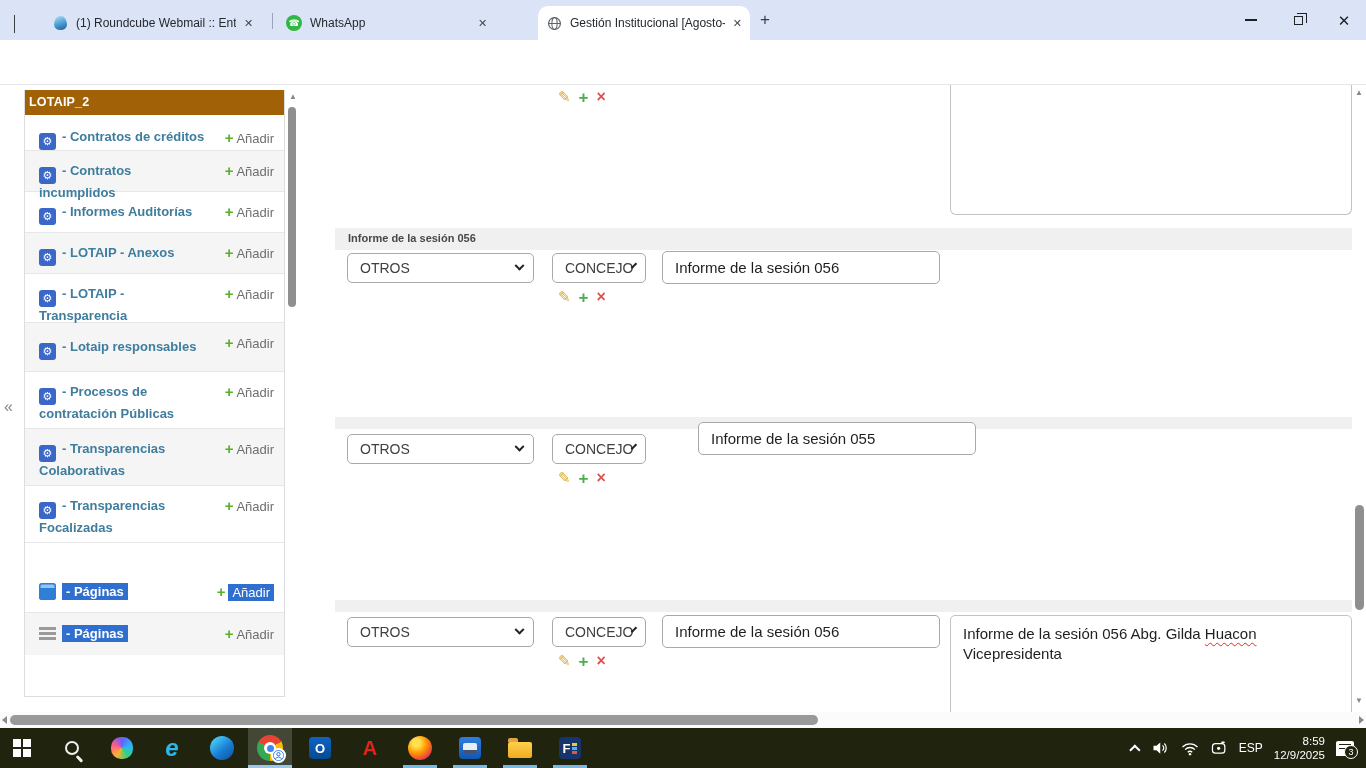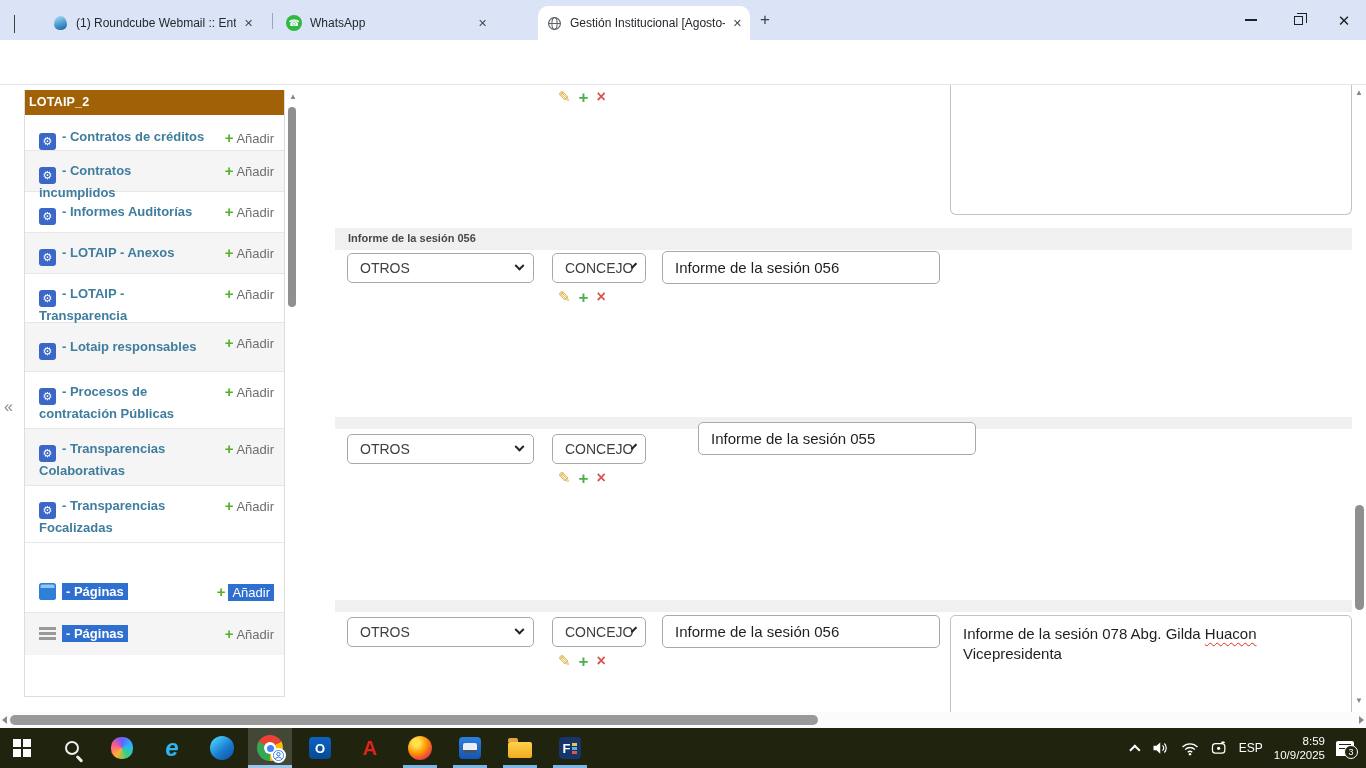--- a/index.html
+++ b/index.html
@@ -316,21 +316,21 @@
         <span>OTROS</span>
         <span class="chev"></span>
       </div>
     <div class="abs sel" style="left:552px;top:532px;width:94px;">
         <span>CONCEJO</span>
         <span class="chev"></span>
       </div>
     <div class="abs" style="left:662px;top:530px;width:278px;">
       <input class="txtin" value="Informe de la sesión 056" style="">
     </div>
-    <div class="abs txtarea" style="left:950px;top:530px;width:402px;height:120px;"><span>Informe de la sesión 078 Abg. Gilda </span><span class="misspell">Huacon</span><span> Vicepresidenta</span></div>
+    <div class="abs txtarea" style="left:950px;top:530px;width:402px;height:120px;"><span>Informe de la sesión 056 Abg. Gilda </span><span class="misspell">Huacon</span><span> Vicepresidenta</span></div>
     <div class="abs rowicons" style="left:558px;top:567px;">
       <span class="ico-edit">✎</span>
       <span class="ico-plus">+</span>
       <span class="ico-del">×</span>
     </div>
 
     <span class="abs tri" style="left:1355px;top:4px;">▲</span>
     <div id="vscroll-thumb" class="abs"></div>
     <span class="abs tri" style="left:1355px;top:612px;">▼</span>
   </div>
@@ -411,21 +411,21 @@
           <circle cx="12" cy="17.5" r="1.6" fill="#fff"></circle>
         </svg>
       <svg class="tico" width="18" height="16" viewBox="0 0 24 22">
           <rect x="3" y="5" width="17" height="13" rx="4" fill="none" stroke="#fff" stroke-width="1.7"></rect>
           <circle cx="11.5" cy="11.5" r="2.2" fill="#fff"></circle>
           <rect x="15" y="2" width="5" height="2.4" rx="1.2" fill="#fff"></rect>
         </svg>
       <span style="font-size:12px;">ESP</span>
       <span class="clock">
         <span>8:59</span><br>
-        <span>10/9/2025</span>
+        <span>12/9/2025</span>
       </span>
       <span class="notif">
         <i style="top:3px;"></i>
           <i style="top:7px;width:8px;"></i>
         <span class="badge">3</span>
       </span>
     </div>
   </div>
 
 </div>

